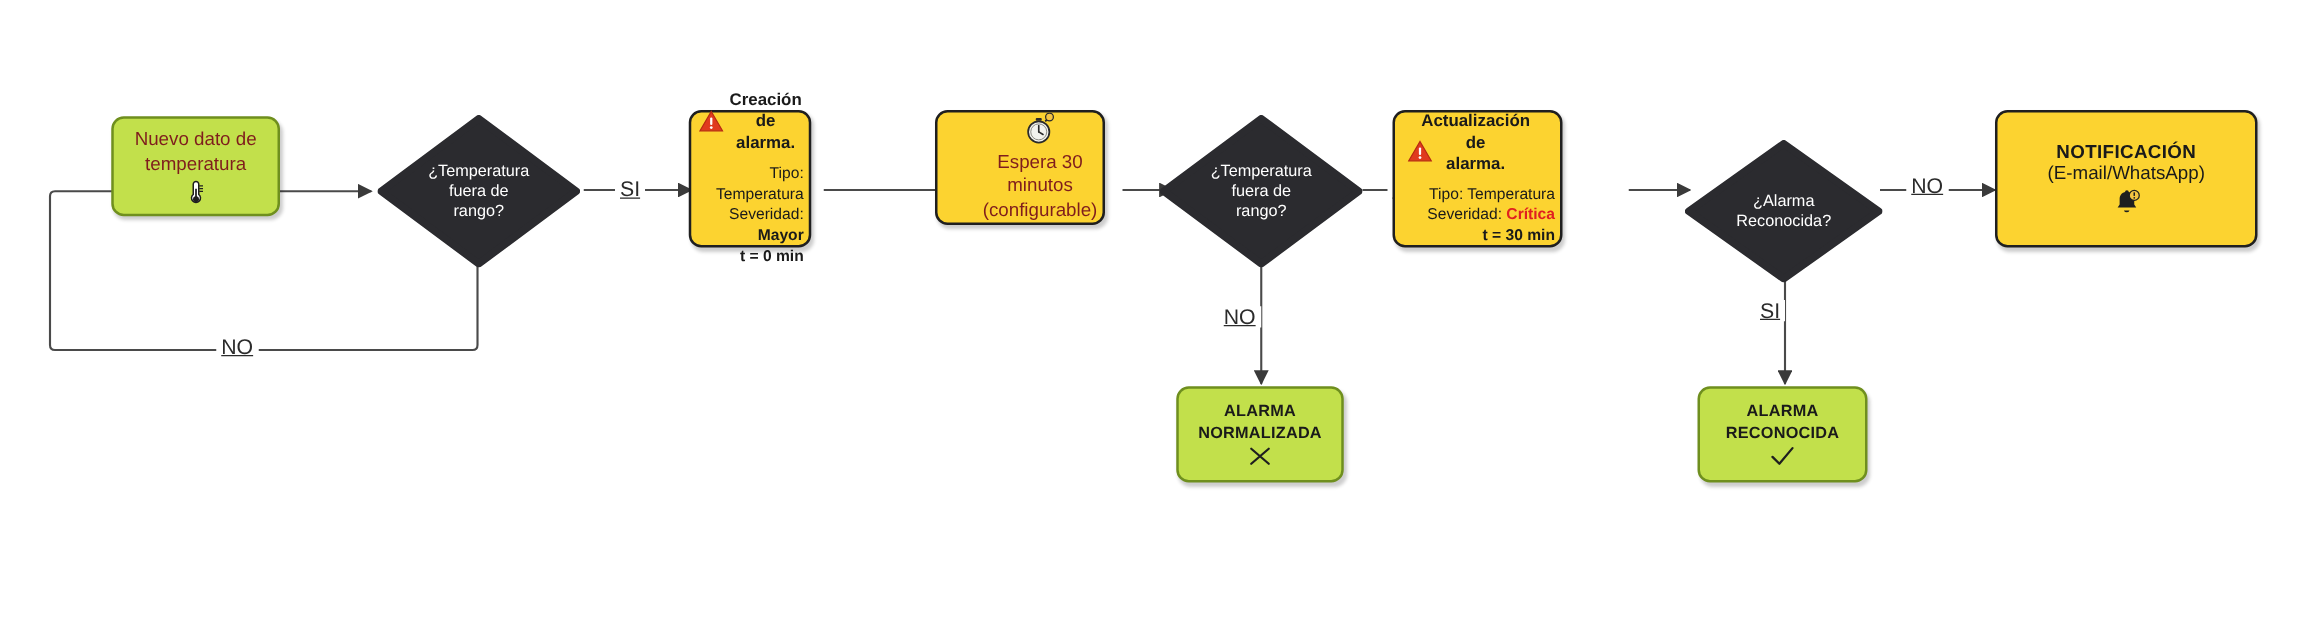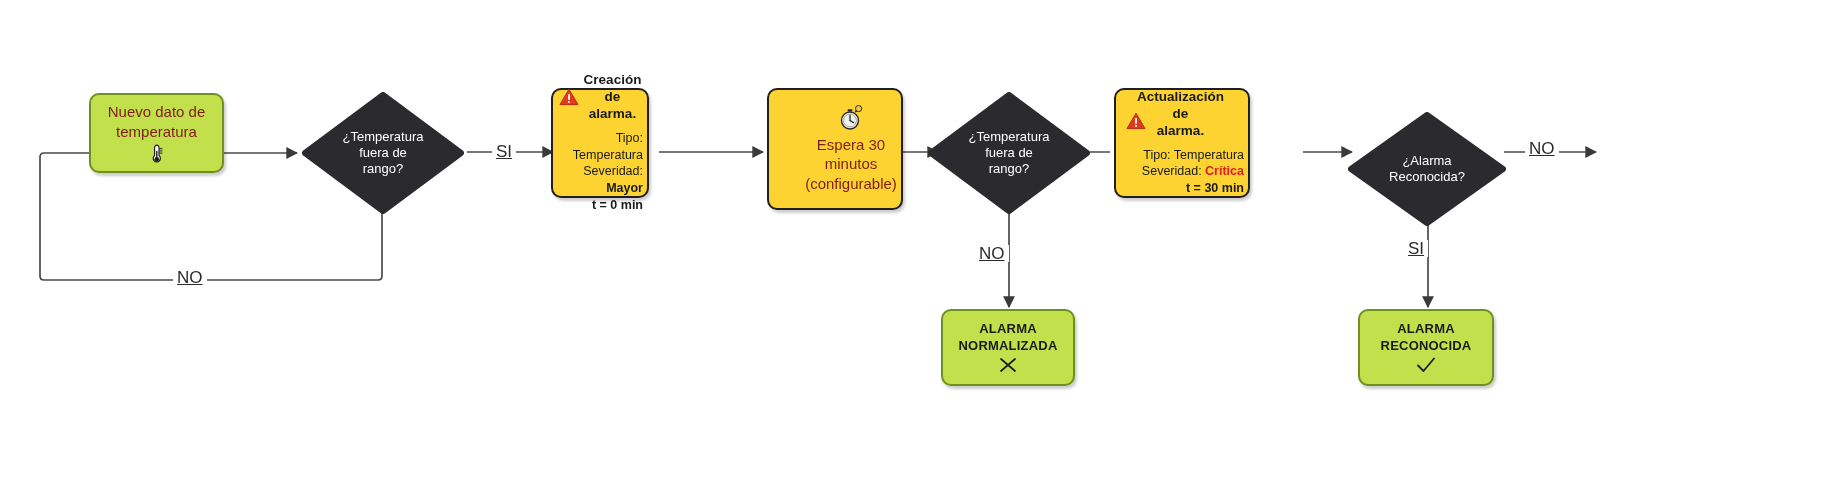--- a/index.html
+++ b/index.html
@@ -219,21 +219,21 @@
     <div class="alarm-body detail">
       <div>Tipo: Temperatura</div>
       <div>
         <span>Severidad:</span>
         <b>Mayor</b>
       </div>
       <div style="font-weight:bold;">t = 0 min</div>
     </div>
   </div>
 
-  <div class="node rect yellow" style="left:767px; top:88px; width:136px; height:122px;padding-left:32px;">
+  <div class="node rect yellow" style="left:748px; top:88px; width:136px; height:92px;padding-left:32px;">
     <div style="margin-bottom:4px;">
       <svg class="icon-svg" width="24" height="26" viewBox="0 0 24 26" xmlns="http://www.w3.org/2000/svg">
         <circle cx="11" cy="15.5" r="8.5" fill="#f2f2ee" stroke="#2a2a2a" stroke-width="1.4"></circle>
         <circle cx="11" cy="15.5" r="6.4" fill="none" stroke="#8d8d85" stroke-width="0.8"></circle>
         <path d="M11 15.5 L11 10.5" stroke="#2a2a2a" stroke-width="1.3" stroke-linecap="round"></path>
         <path d="M11 15.5 L14.4 17.6" stroke="#2a2a2a" stroke-width="1.3" stroke-linecap="round"></path>
         <rect x="8.6" y="4.3" width="4.8" height="2.2" rx="0.8" fill="#2a2a2a"></rect>
         <path d="M16.6 6.6 L19.4 4.2" stroke="#2a2a2a" stroke-width="1.6" stroke-linecap="round"></path>
         <circle cx="19.6" cy="3.6" r="3.1" fill="#f5c542" stroke="#2a2a2a" stroke-width="1"></circle>
       </svg>
@@ -293,20 +293,33 @@
         <div>¿Alarma</div>
         <div>Reconocida?</div>
       </div>
     </div>
   </div>
 
   <div class="edge-label" style="left:1525px; top:140px;">NO</div>
 
   <div class="edge-label" style="left:1404px; top:240px;">SI</div>
 
+  <div class="node rect yellow" style="left:1596px; top:88px; width:210px; height:110px;">
+    <div class="notif-title">NOTIFICACIÓN</div>
+    <div class="notif-sub">(E-mail/WhatsApp)</div>
+    <div style="margin-top:4px;">
+      <svg class="icon-svg" width="22" height="22" viewBox="0 0 22 22" xmlns="http://www.w3.org/2000/svg">
+        <path d="M10 2.6 a1.5 1.5 0 0 1 3 0 c3 0.7 4.4 3 4.4 5.9 v4 l1.6 2.4 H4.1 l1.6 -2.4 v-4 C5.7 5.6 7 3.3 10 2.6 z" fill="#1f1f1f"></path>
+        <path d="M9.1 17.3 a2.4 2.4 0 0 0 4.5 0 z" fill="#1f1f1f"></path>
+        <circle cx="17.4" cy="5.3" r="4" fill="#f5c542" stroke="#1f1f1f" stroke-width="1"></circle>
+        <rect x="16.8" y="2.9" width="1.2" height="2.8" fill="#1f1f1f"></rect>
+        <circle cx="17.4" cy="7.2" r="0.7" fill="#1f1f1f"></circle>
+      </svg>
+    </div>
+  </div>
 
   <div class="node rect green" style="left:941px; top:309px; width:134px; height:77px;">
     <div class="green-title">ALARMA</div>
     <div class="green-title">NORMALIZADA</div>
     <div style="margin-top:2px;">
       <svg class="icon-svg" width="22" height="18" viewBox="0 0 22 18" xmlns="http://www.w3.org/2000/svg">
         <path d="M4 3 L18 15 M18 3 L4 15" stroke="#1f1f1f" stroke-width="1.8" stroke-linecap="round"></path>
       </svg>
     </div>
   </div>

